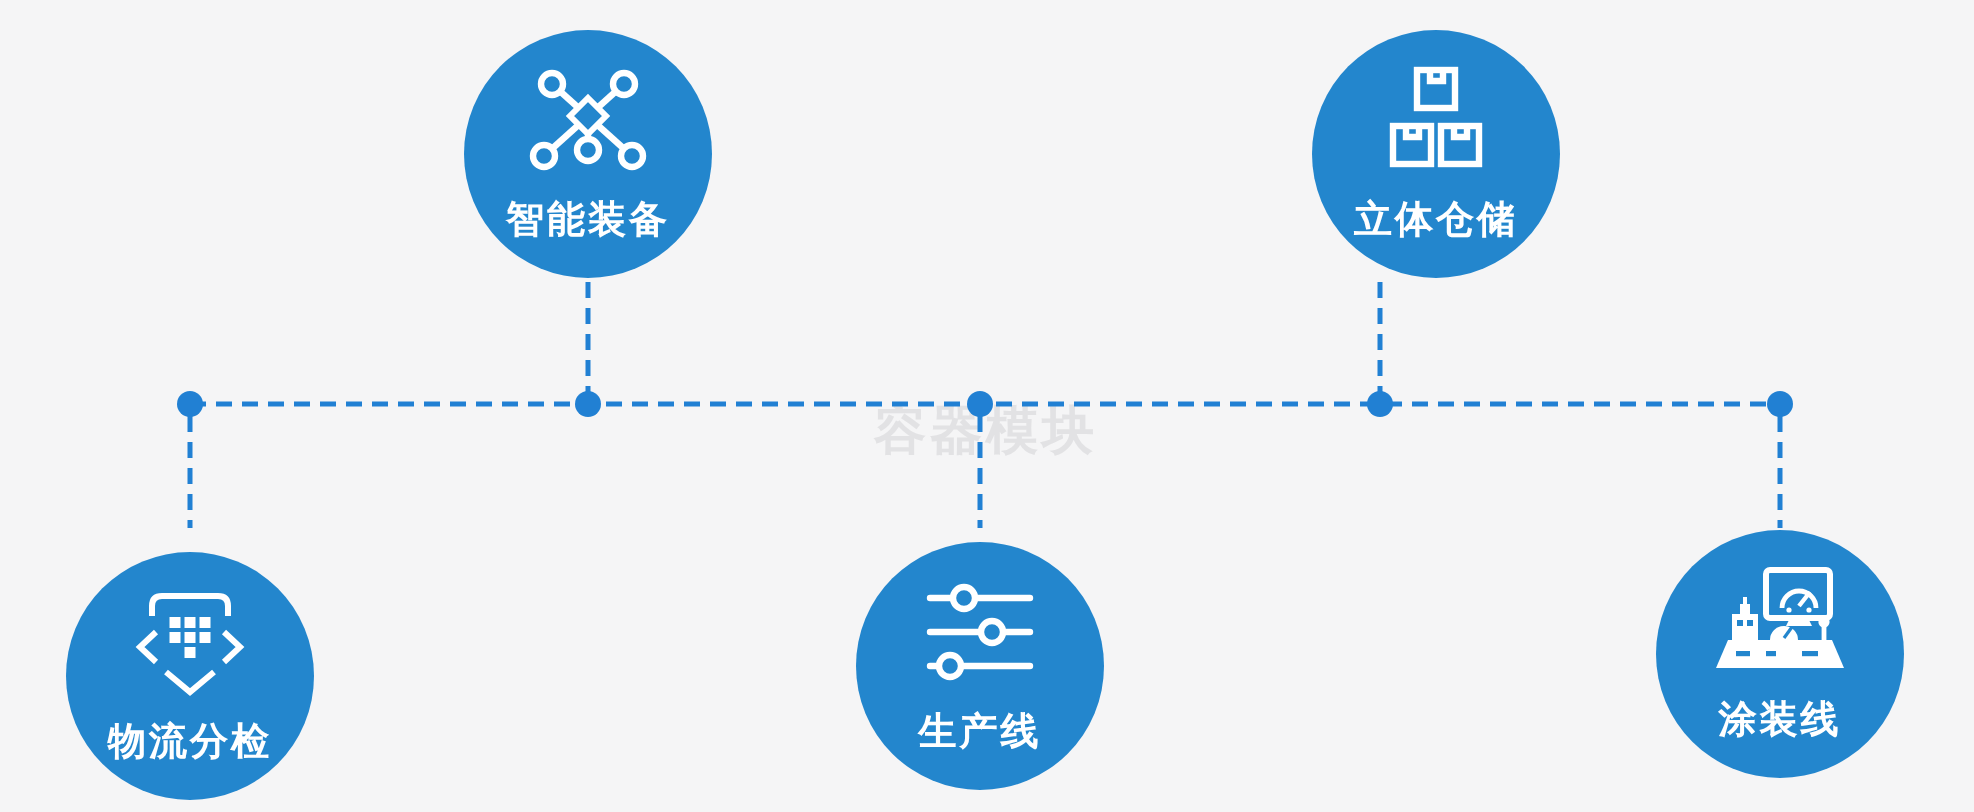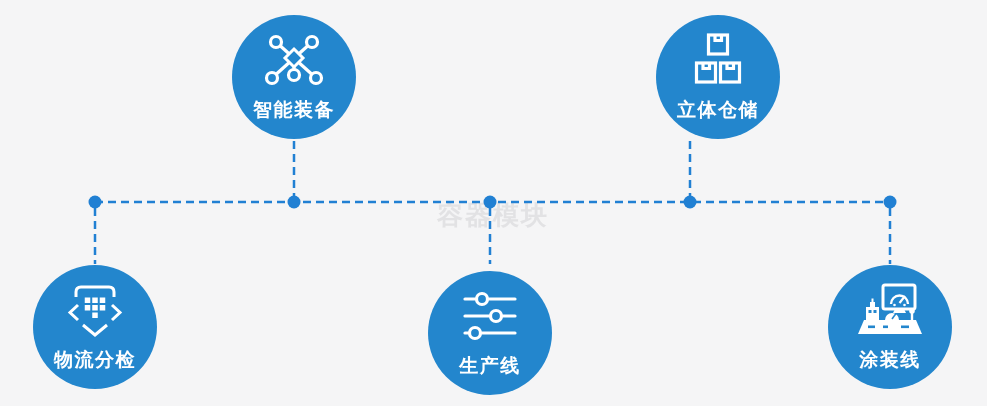--- a/index.html
+++ b/index.html
@@ -115,21 +115,21 @@
         <path class="ic-stroke" stroke-width="3.2" d="M 29 3 v 5.5 h 6.5 v -5.5"></path>
         <rect class="ic-stroke" stroke-width="3.2" x="10.5" y="31" width="19" height="19"></rect>
         <path class="ic-stroke" stroke-width="3.2" d="M 17 31 v 5.5 h 6.5 v -5.5"></path>
         <rect class="ic-stroke" stroke-width="3.2" x="34.5" y="31" width="19" height="19"></rect>
         <path class="ic-stroke" stroke-width="3.2" d="M 41 31 v 5.5 h 6.5 v -5.5"></path>
       </svg>
     </span>
     <span class="label">立体仓储</span>
   </div>
 
-  <div class="node" style="left:33px;top:265px">
+  <div class="node" style="left:33px;top:276px">
     <span class="icon">
       <svg width="64" height="60" viewBox="0 0 64 60">
         <path class="ic-stroke" stroke-width="3" d="M 13 17 L 13 12 Q 13 7 18 7 L 46 7 Q 51 7 51 12 L 51 17"></path>
         <path class="ic-stroke" stroke-width="3" d="M 15 25 L 7 32.5 L 15 40"></path>
         <path class="ic-stroke" stroke-width="3" d="M 49 25 L 57 32.5 L 49 40"></path>
         <path class="ic-stroke" stroke-width="3" d="M 20 45 L 32 55 L 44 45"></path>
         <rect class="ic-fill" x="21.75" y="17.5" width="5.5" height="5.5"></rect>
         <rect class="ic-fill" x="29.25" y="17.5" width="5.5" height="5.5"></rect>
         <rect class="ic-fill" x="36.75" y="17.5" width="5.5" height="5.5"></rect>
         <rect class="ic-fill" x="21.75" y="25" width="5.5" height="5.5"></rect>

